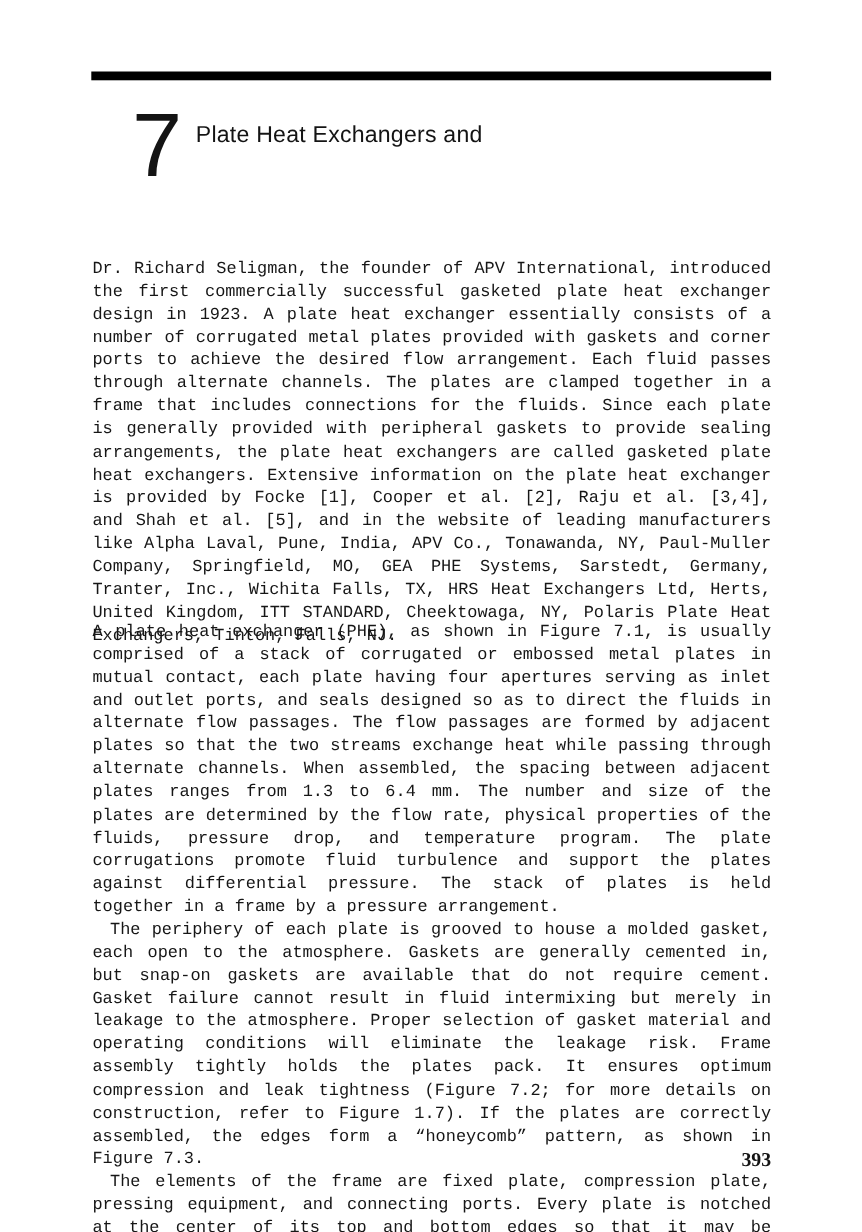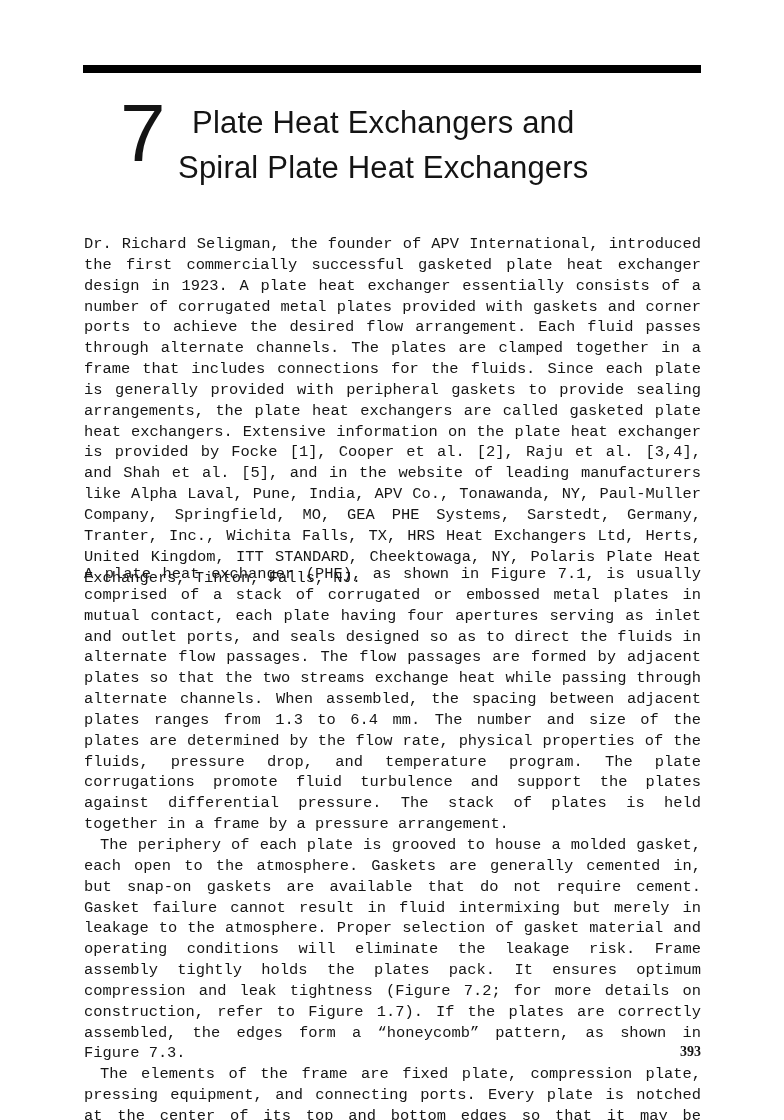--- a/index.html
+++ b/index.html
@@ -37,26 +37,25 @@
     line-height: 1;
     font-weight: 400;
     color: #141414;
   }
   .chapter-title {
     position: absolute;
     left: 178px;
     top: 100px;
     margin: 0;
     font-family: "Liberation Sans", sans-serif;
-    font-size: 31px;
+    font-size: 21px;
     line-height: 45px;
     font-weight: 400;
     letter-spacing: 0.2px;
     color: #141414;
-    text-align: center;
   }
   .body-text {
     font-size: 15.4px;
     line-height: 20.85px;
     text-align: justify;
     margin: 0;
     font-family: Liberation Mono, monospace;
   }
   .intro {
     position: absolute;
@@ -89,34 +88,34 @@
   }
   .indent {
     text-indent: 16px;
   }
   .page-number {
     position: absolute;
     top: 1044px;
     right: 83px;
     font-family: "Liberation Serif", serif;
     font-weight: 700;
-    font-size: 14px;
+    font-size: 18px;
     color: #141414;
   }
 </style>
 </head>
 <body>
 
 <div class="page">
 
   <div class="top-rule"></div>
 
   <div class="chapter-number">7</div>
 
-  <h1 class="chapter-title"><span>Plate Heat Exchangers and</span><br><span>Spiral Plate Heat Exchangers</span></h1>
+  <h1 class="chapter-title"><span>Plate Heat Exchangers and</span><br></h1>
 
   <p class="body-text intro">Dr. Richard Seligman, the founder of APV International, introduced the first commercially successful gasketed plate heat exchanger design in 1923. A plate heat exchanger essentially consists of a number of corrugated metal plates provided with gaskets and corner ports to achieve the desired flow arrangement. Each fluid passes through alternate channels. The plates are clamped together in a frame that includes connections for the fluids. Since each plate is generally provided with peripheral gaskets to provide sealing arrangements, the plate heat exchangers are called gasketed plate heat exchangers. Extensive information on the plate heat exchanger is provided by Focke [1], Cooper et al. [2], Raju et al. [3,4], and Shah et al. [5], and in the website of leading manufacturers like Alpha Laval, Pune, India, APV Co., Tonawanda, NY, Paul-Muller Company, Springfield, MO, GEA PHE Systems, Sarstedt, Germany, Tranter, Inc., Wichita Falls, TX, HRS Heat Exchangers Ltd, Herts, United Kingdom, ITT STANDARD, Cheektowaga, NY, Polaris Plate Heat Exchangers, Tinton, Falls, NJ.</p>
 
 
   <div class="section-body">
     <p class="body-text">A plate heat exchanger (PHE), as shown in Figure 7.1, is usually comprised of a stack of corrugated or embossed metal plates in mutual contact, each plate having four apertures serving as inlet and outlet ports, and seals designed so as to direct the fluids in alternate flow passages. The flow passages are formed by adjacent plates so that the two streams exchange heat while passing through alternate channels. When assembled, the spacing between adjacent plates ranges from 1.3 to 6.4 mm. The number and size of the plates are determined by the flow rate, physical properties of the fluids, pressure drop, and temperature program. The plate corrugations promote fluid turbulence and support the plates against differential pressure. The stack of plates is held together in a frame by a pressure arrangement.</p>
     <p class="body-text indent">The periphery of each plate is grooved to house a molded gasket, each open to the atmosphere. Gaskets are generally cemented in, but snap-on gaskets are available that do not require cement. Gasket failure cannot result in fluid intermixing but merely in leakage to the atmosphere. Proper selection of gasket material and operating conditions will eliminate the leakage risk. Frame assembly tightly holds the plates pack. It ensures optimum compression and leak tightness (Figure 7.2; for more details on construction, refer to Figure 1.7). If the plates are correctly assembled, the edges form a “honeycomb” pattern, as shown in Figure 7.3.</p>
     <p class="body-text indent">The elements of the frame are fixed plate, compression plate, pressing equipment, and connecting ports. Every plate is notched at the center of its top and bottom edges so that it may be suspended from the top carrier bar and guided by the bottom guide bar, and the plates are free to slide along the bars. The movable head plate is similarly notched and free to slide along both bars. Both the upper carrying bar and the lower guiding bar are fixed to the support columns. The plate pack is tightened by means of either a mechanical or hydraulic tightening device. Connections are located in the frame cover or, if either or both fluids make more than a single pass within the unit, the frame and pressure plates. By including intermediate separating/connecting plates, three or</p>
   </div>
 

